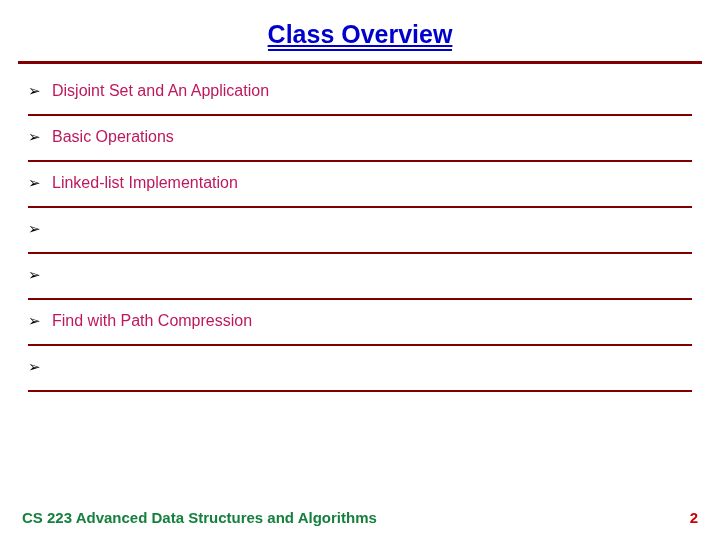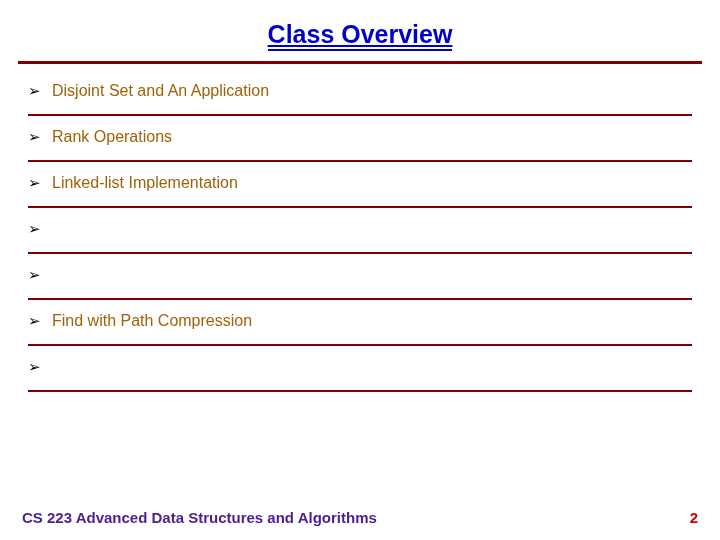--- a/index.html
+++ b/index.html
@@ -45,35 +45,35 @@
       border-bottom: 2.5px solid #800000;
     }
     .bullet-icon {
       color: #000000;
       font-family: "Arial", sans-serif;
       font-size: 15px;
       width: 24px;
       flex-shrink: 0;
     }
     .bullet-text {
-      color: #a16207;
+      color: #be185d;
       font-size: 16px;
     }
     .footer {
       position: absolute;
       bottom: 14px;
       left: 0;
       right: 0;
       display: flex;
       justify-content: space-between;
       align-items: center;
       padding: 0 22px;
     }
     .footer-left {
-      color: #4c1d95;
+      color: #15803d;
       font-size: 15px;
       font-weight: bold;
     }
     .footer-right {
       color: #cc0000;
       font-size: 15px;
       font-weight: bold;
     }
   </style>
 </head>
@@ -86,21 +86,21 @@
   <div class="hr-line"></div>
 </div>
 
 <div class="content">
   <div class="bullet-item">
     <span class="bullet-icon">➢</span>
     <span class="bullet-text">Disjoint Set and An Application</span>
   </div>
   <div class="bullet-item">
     <span class="bullet-icon">➢</span>
-    <span class="bullet-text">Rank Operations</span>
+    <span class="bullet-text">Basic Operations</span>
   </div>
   <div class="bullet-item">
     <span class="bullet-icon">➢</span>
     <span class="bullet-text">Linked-list Implementation</span>
   </div>
   <div class="bullet-item">
     <span class="bullet-icon">➢</span>
   </div>
   <div class="bullet-item">
     <span class="bullet-icon">➢</span>

